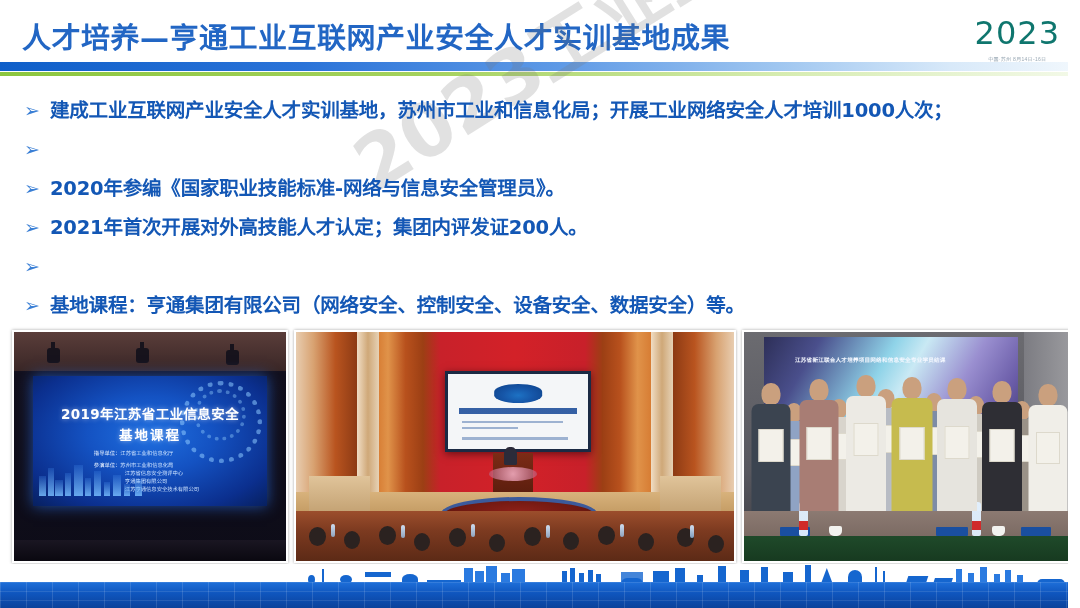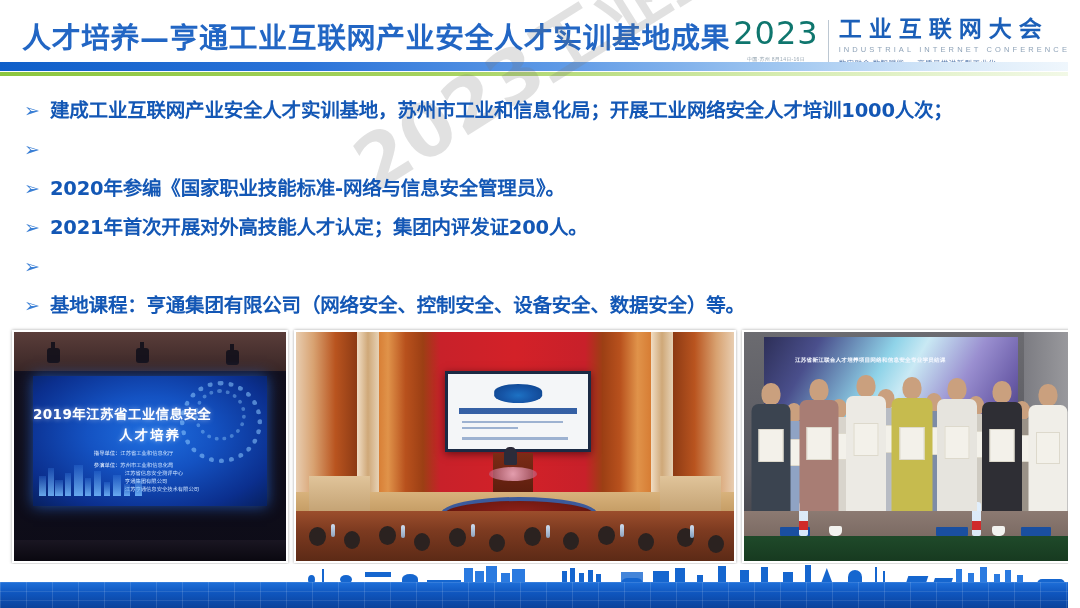--- a/index.html
+++ b/index.html
@@ -96,21 +96,21 @@
   .p1-lamp:before{content:"";position:absolute;left:4px;top:-6px;width:4px;height:7px;background:#17131c;}
   .p1-screen{
     position:absolute;left:7%;top:19%;width:86%;height:57%;
     background:radial-gradient(ellipse at 50% 45%,#1f6fe0 0%,#1452c2 38%,#0b2f8e 78%,#07205f 100%);
     box-shadow:0 0 14px rgba(40,110,230,.7);
   }
   .p1-gear{position:absolute;right:2%;top:4%;width:72px;height:72px;border-radius:50%;
      border:5px dotted rgba(140,200,255,.55);}
   .p1-gear2{position:absolute;right:9%;top:10%;width:44px;height:44px;border-radius:50%;
      border:4px dotted rgba(150,210,255,.4);}
-  .p1-t1{position:absolute;left:0;top:21%;width:100%;text-align:left;
+  .p1-t1{position:absolute;left:0;top:21%;width:100%;text-align:center;
      color:#fff;font-size:13.5px;font-weight:700;letter-spacing:.4px;
      font-family:"DejaVu Sans","Liberation Sans",sans-serif;text-shadow:0 0 5px rgba(255,255,255,.5);}
   .p1-t2{position:absolute;left:0;top:37%;width:100%;text-align:center;
      color:#fff;font-size:13.5px;font-weight:700;letter-spacing:2px;
      font-family:"DejaVu Sans","Liberation Sans",sans-serif;text-shadow:0 0 5px rgba(255,255,255,.5);}
   .p1-credits{position:absolute;left:26%;top:56%;color:#cfe4ff;font-size:5.3px;line-height:8px;
      font-family:"DejaVu Sans","Liberation Sans",sans-serif;white-space:nowrap;}
   .p1-credits .lbl{color:#e8f2ff;}
   .p1-credits .ind{padding-left:31px;display:block;}
   .p1-city{position:absolute;left:0;bottom:8%;width:62%;height:26%;}
@@ -197,25 +197,20 @@
 
   <div class="header">
     <div class="slide-title">人才培养—亨通工业互联网产业安全人才实训基地成果</div>
 
     <div class="conf-logo">
       <div class="logo-year-block">
         <div class="logo-year">2023</div>
         <div class="logo-year-sub">中国·苏州  8月14日-16日</div>
       </div>
       <div class="logo-sep"></div>
-      <div class="logo-cn-block">
-        <div class="logo-cn">工业互联网大会</div>
-        <div class="logo-en">INDUSTRIAL INTERNET CONFERENCE</div>
-        <div class="logo-slogan">数实融合  数智赋能 — 高质量推进新型工业化</div>
-      </div>
     </div>
 
     <div class="divider-wrap">
       <div class="divider-blue"></div>
       <div class="divider-green"></div>
     </div>
   </div>
 
   <div class="watermark">2023工业互联网大会</div>
 
@@ -249,21 +244,21 @@
     <div class="photo photo-1">
       <div class="p1-bg"></div>
       <div class="p1-ceiling"></div>
       <div class="p1-lamp" style="left:12%;top:7%"></div>
       <div class="p1-lamp" style="left:45%;top:7%"></div>
       <div class="p1-lamp" style="left:78%;top:8%"></div>
       <div class="p1-screen">
         <div class="p1-gear"></div>
         <div class="p1-gear2"></div>
         <div class="p1-t1">2019年江苏省工业信息安全</div>
-        <div class="p1-t2">人才培养</div>
+        <div class="p1-t2">基地课程</div>
         <div class="p1-credits">
           <div><span class="lbl">指导单位：</span><span>江苏省工业和信息化厅</span></div>
           <div style="height:4px"></div>
           <div><span class="lbl">参演单位：</span><span>苏州市工业和信息化局</span></div>
           <span class="ind">江苏省信息安全测评中心</span>
           <span class="ind">亨通集团有限公司</span>
           <span class="ind">江苏亨通信息安全技术有限公司</span>
         </div>
         <div class="p1-city">
           <i style="left:4%;width:7px;height:58%"></i>

